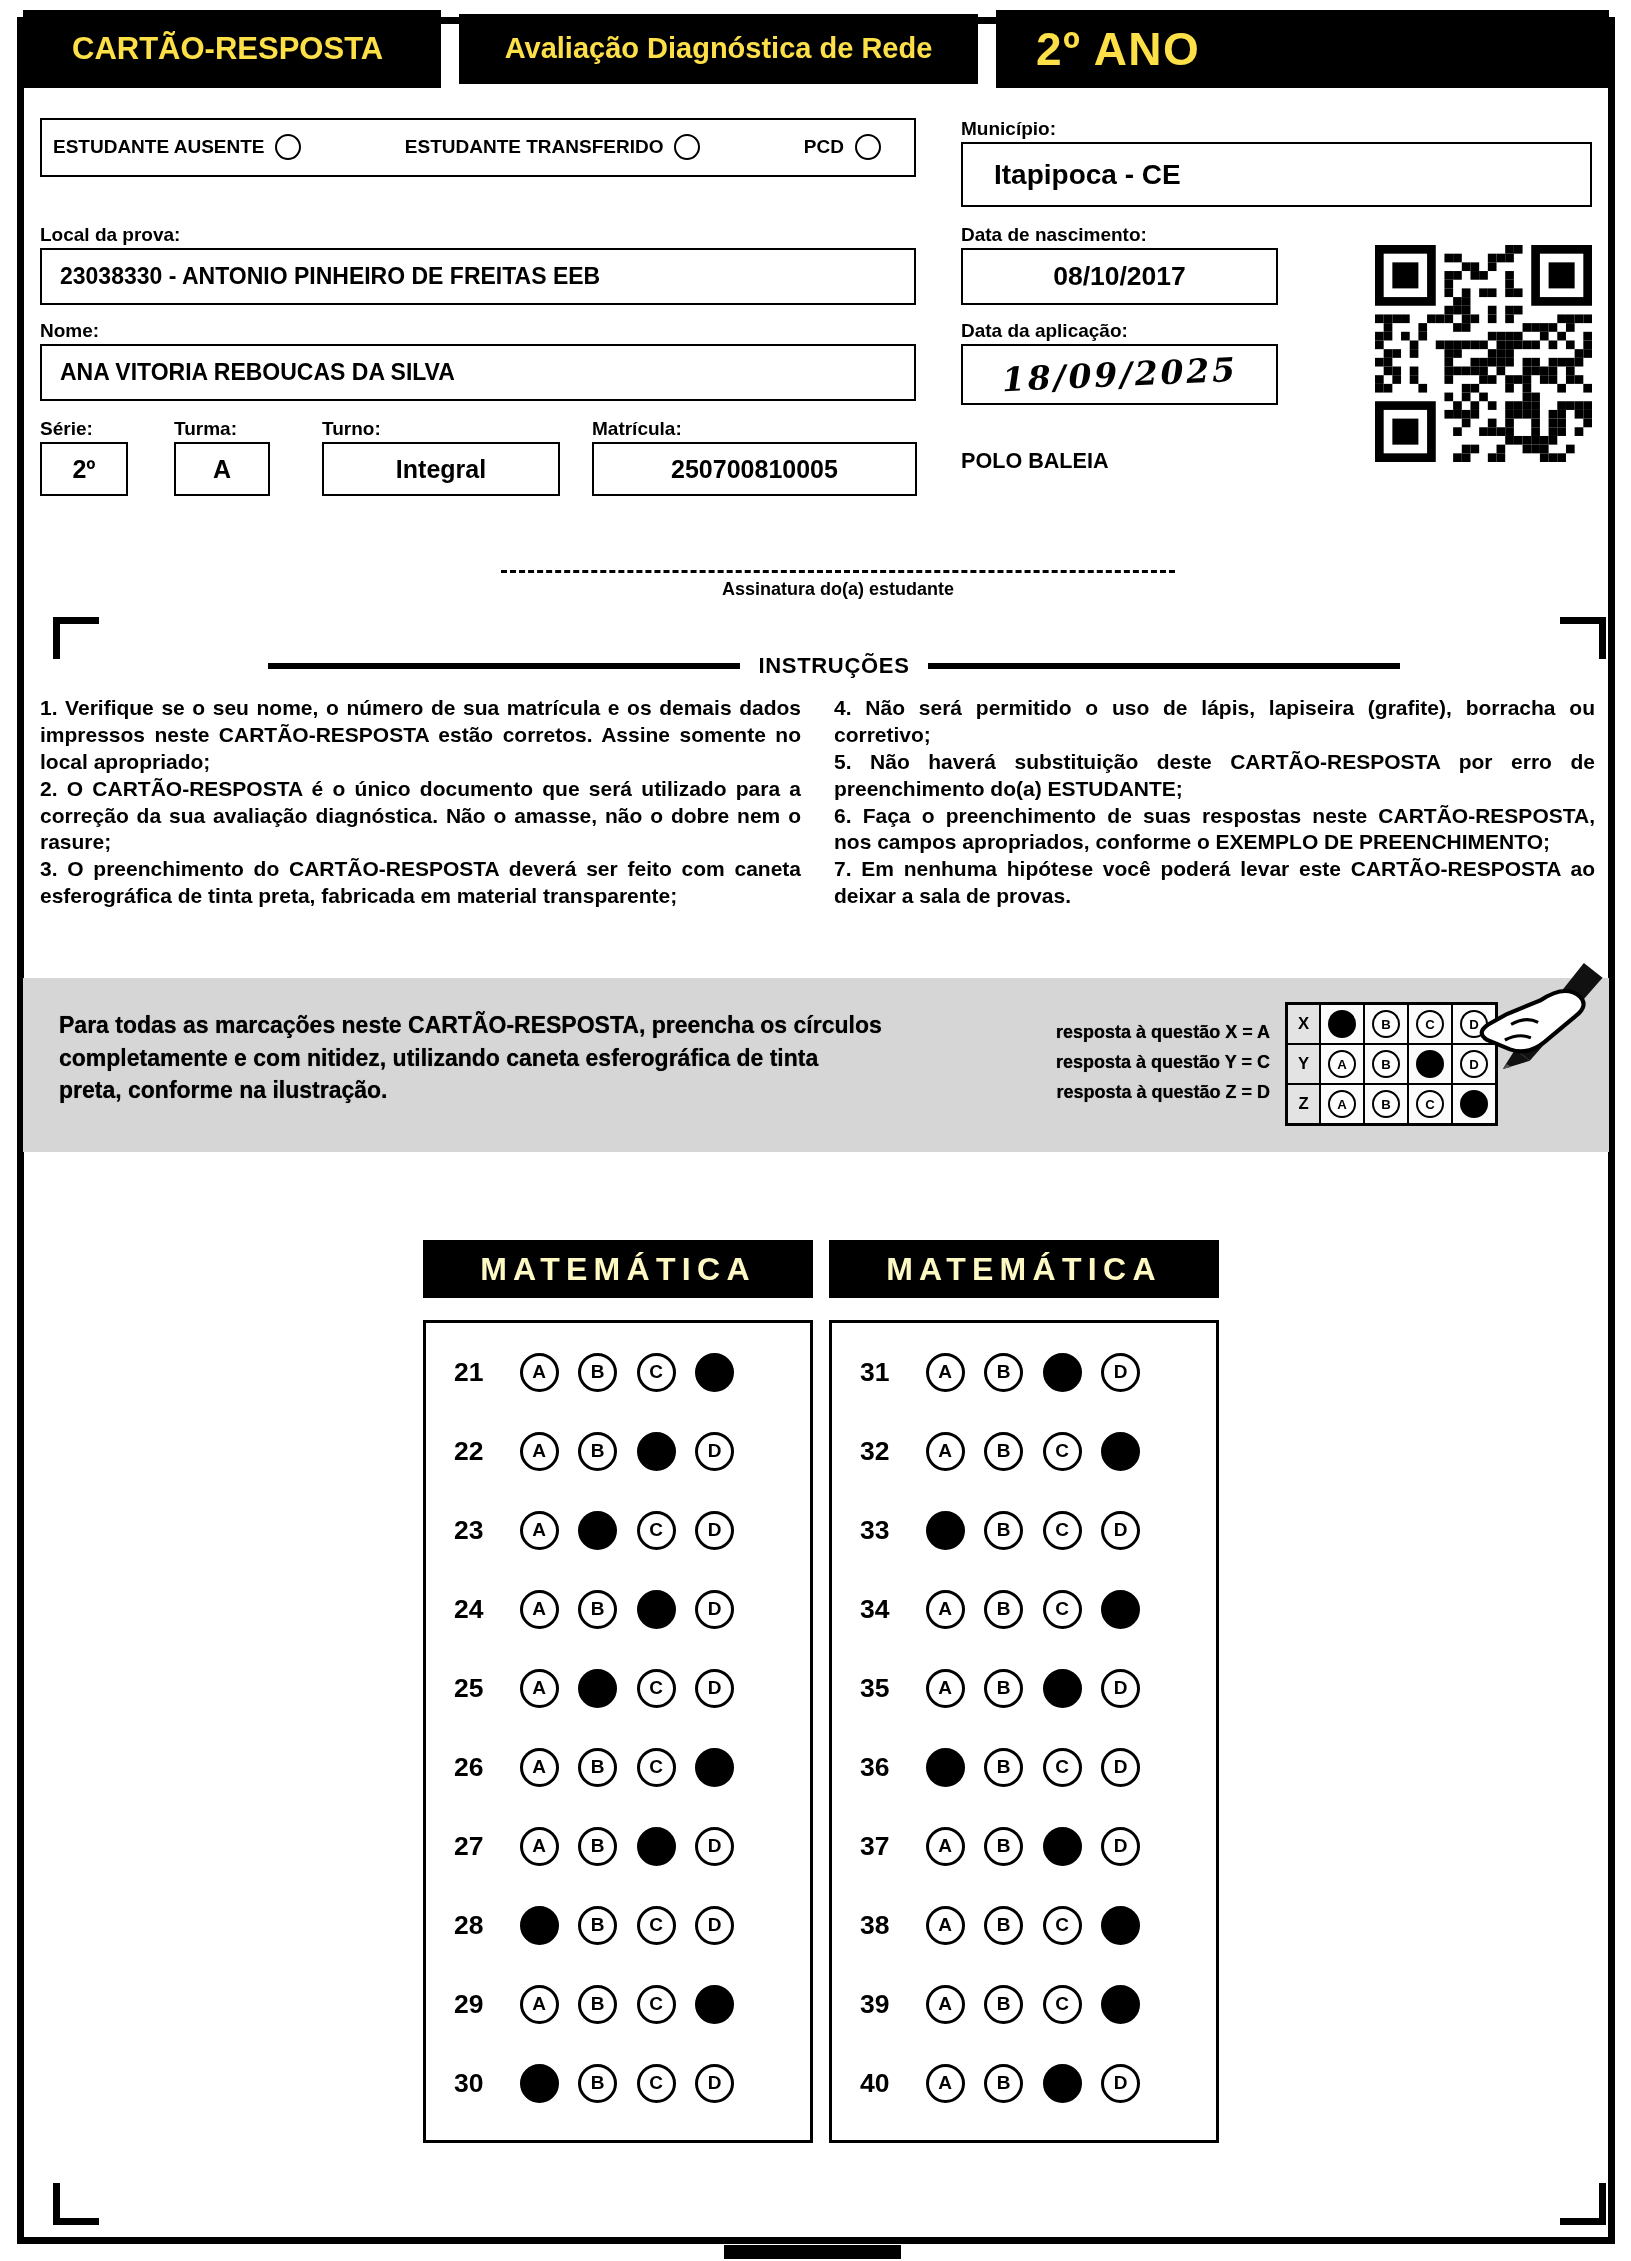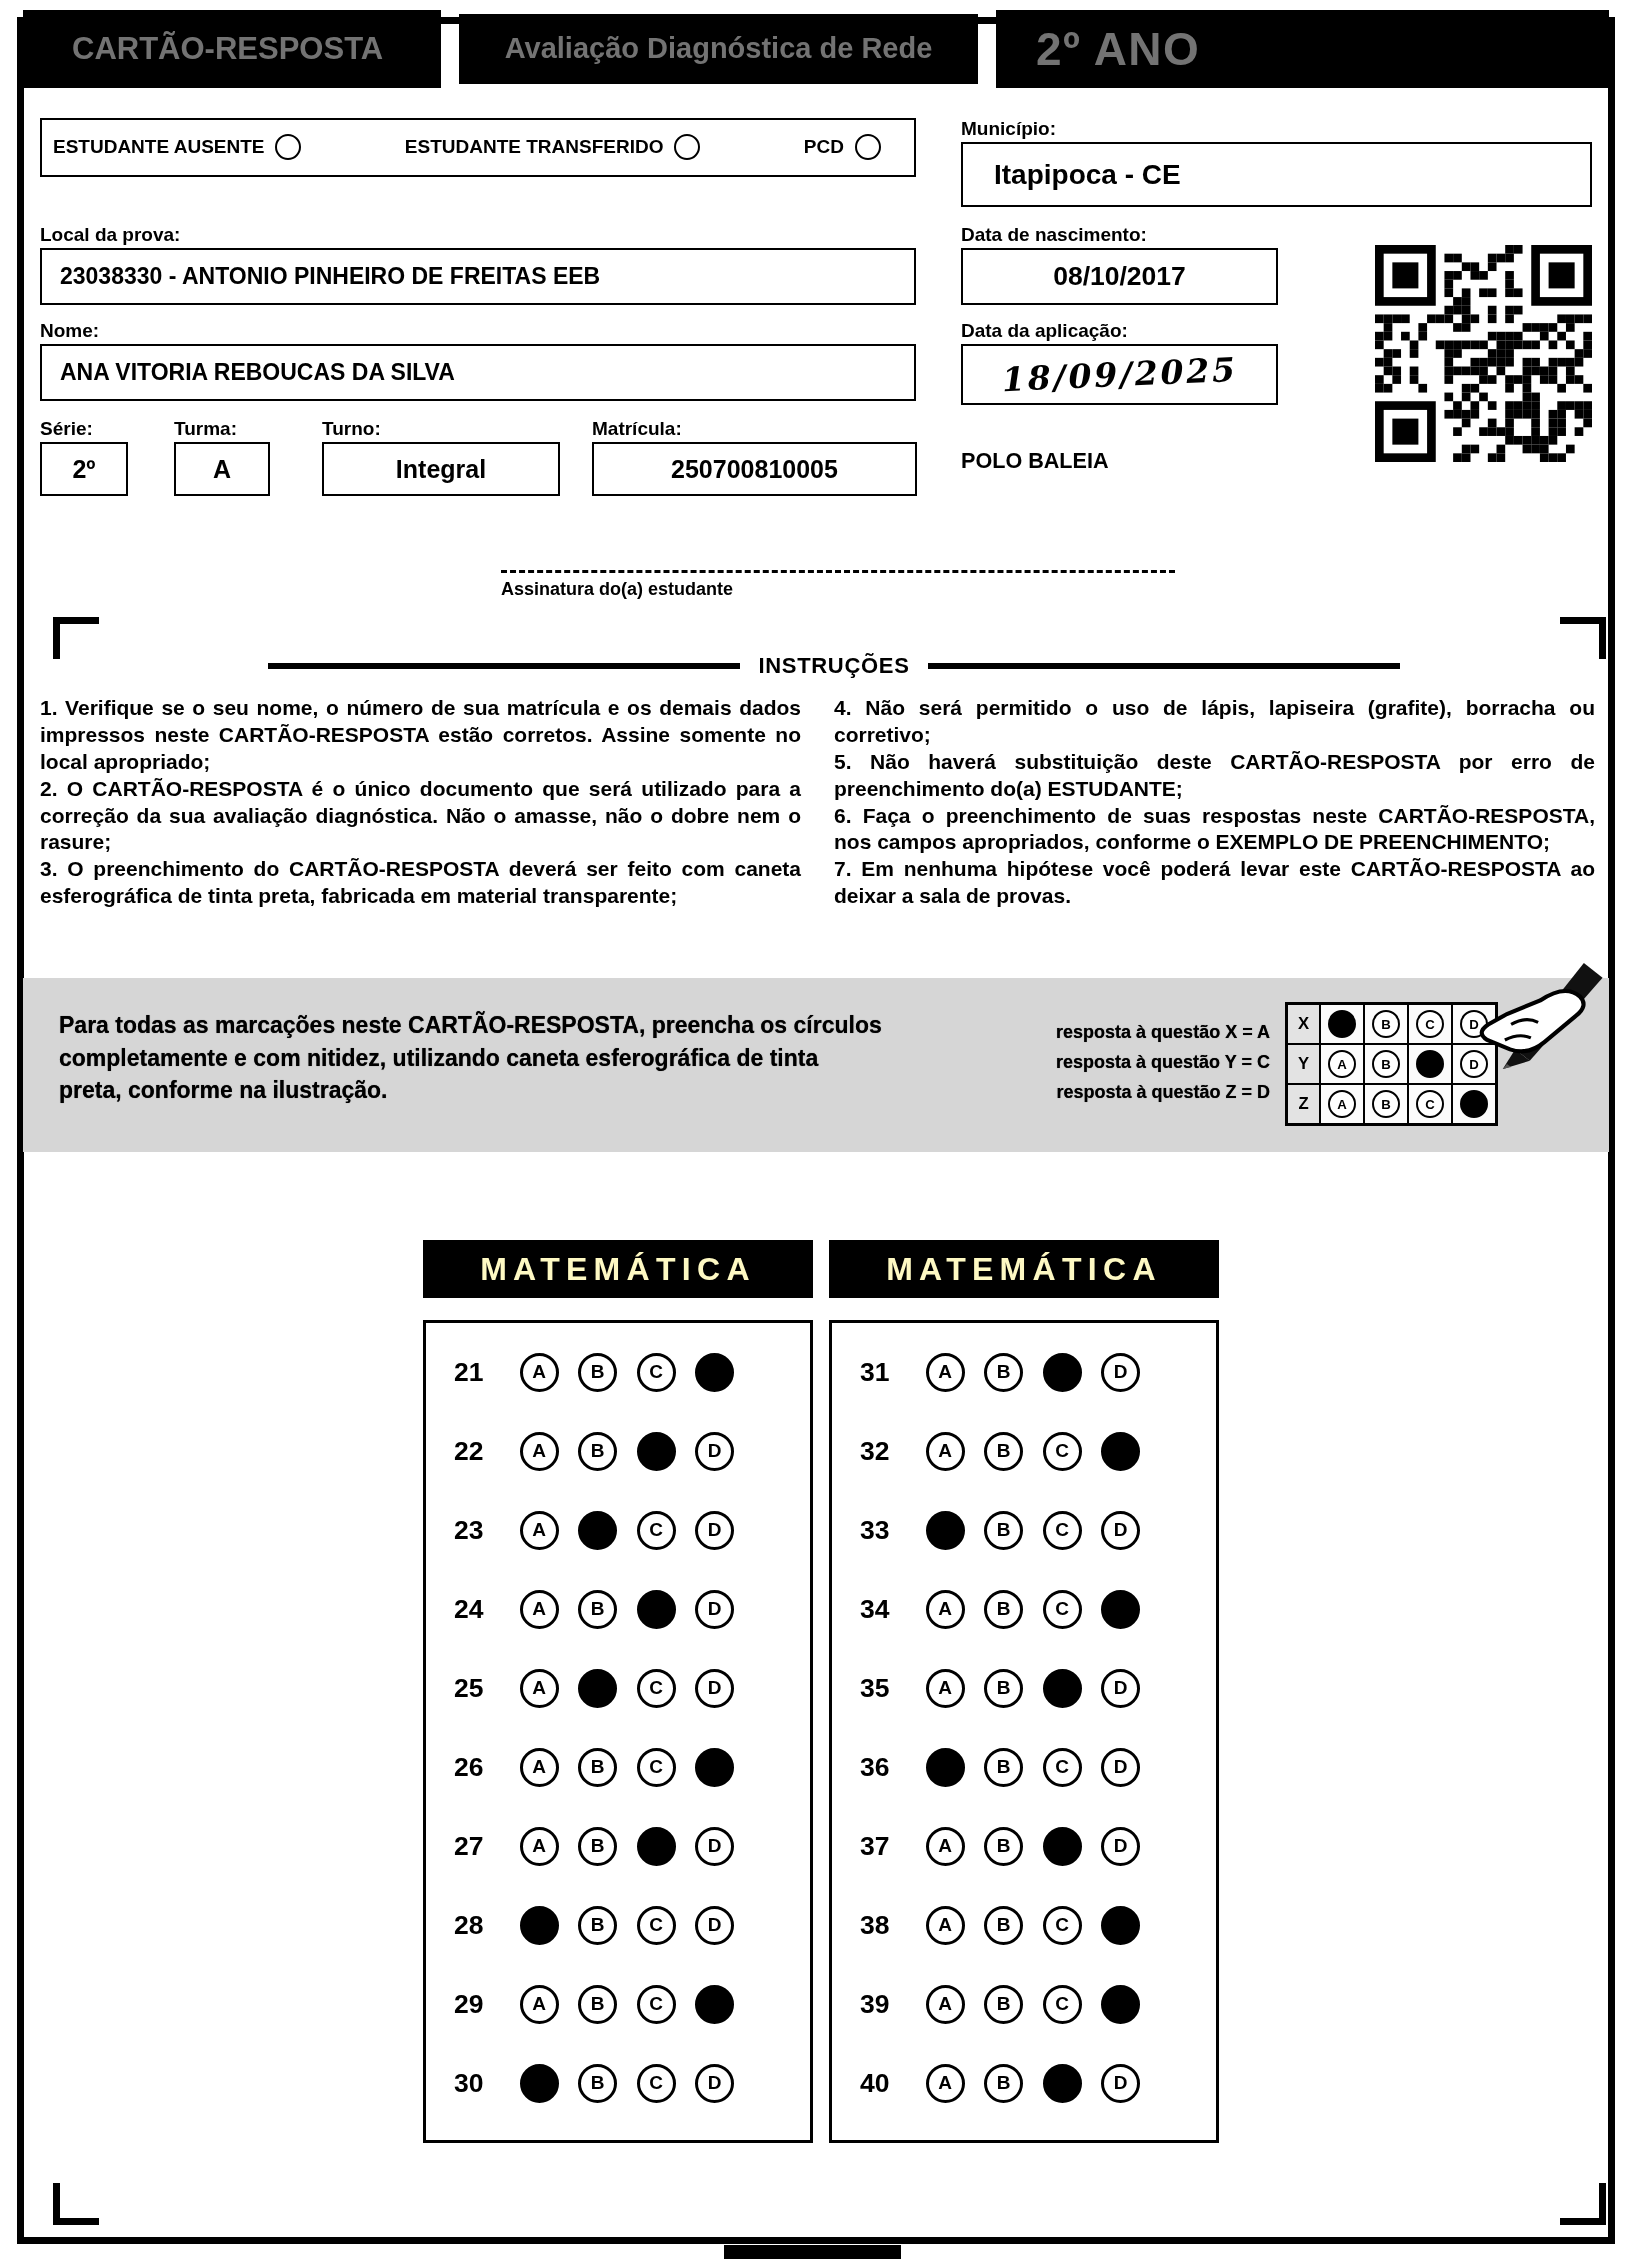--- a/index.html
+++ b/index.html
@@ -6,21 +6,21 @@
   html,body { margin:0; padding:0; background:#888; }
   .page {
     position:relative; width:1632px; height:2261px; background:#fff;
     font-family:"Liberation Sans", sans-serif; color:#000; overflow:hidden;
     margin:0 auto;
   }
   .page-border { position:absolute; left:16.7px; top:16.7px; right:16.7px; bottom:16.7px; border:7px solid #000; }
 
   
   .header { position:absolute; left:23px; right:23px; top:9.7px; height:78px; display:flex; gap:18px; }
-  .hbox { background:#000; color:#737373; display:flex; align-items:center; font-weight:bold; }
+  .hbox { background:#000; color:#fde047; display:flex; align-items:center; font-weight:bold; }
   .h-title { width:418px; padding-left:49px; font-size:31px; box-sizing:border-box; }
   .h-subtitle { width:519px; justify-content:center; font-size:29px; margin:4.2px 0; }
   .h-grade { flex:1; padding-left:40px; font-size:46px; letter-spacing:1.4px; }
 
   
   .applicator { position:absolute; left:40px; top:118px; width:876px; border:2.8px solid #000; box-sizing:border-box; }
   .applicator-bar { height:29px; background:#0c0c0c; color:#6d6d6d; display:flex; align-items:center; justify-content:center;
                     font-size:16px; font-weight:bold; letter-spacing:6.3px; }
   .applicator-row { display:flex; align-items:center; justify-content:space-between; padding:14px 33px 15.3px 11px; }
   .app-opt { display:flex; align-items:center; font-size:19px; font-weight:bold; }
@@ -44,21 +44,21 @@
   .lbl-nasc  { left:961px; top:224px; }    .box-nasc  { left:961px; top:248px; width:317px; height:57px; font-size:26.5px; }
   .lbl-aplic { left:961px; top:320px; }    .box-aplic { left:961px; top:344px; width:317px; height:61px; }
   .handwriting { font-family:"DejaVu Serif", serif; font-style:italic; font-size:33px; font-weight:bold;
                  transform:rotate(-2.5deg); display:inline-block; letter-spacing:2.8px; }
 
   .qr { position:absolute; left:1375px; top:245px; width:217px; height:217px; }
   .polo { position:absolute; left:961px; top:448px; font-size:21.6px; font-weight:bold; }
 
   
   .sig-line  { position:absolute; left:501px; top:570px; width:674px; border-top:3.5px dashed #000; }
-  .sig-label { position:absolute; left:501px; top:579px; width:674px; font-size:18px; font-weight:bold; }
+  .sig-label { position:absolute; left:501px; top:579px; width:674px; text-align:center; font-size:18px; font-weight:bold; }
 
   
   .mark { position:absolute; width:39px; height:35px; }
   .mark.tl { left:53px;  top:617px;  border-top:7.7px solid #000; border-left:7.7px solid #000; }
   .mark.tr { right:26.5px; top:617px;  border-top:7.7px solid #000; border-right:7.7px solid #000; }
   .mark.bl { left:53px;  top:2183px; border-bottom:7.7px solid #000; border-left:7.7px solid #000; }
   .mark.br { right:26.5px; top:2183px; border-bottom:7.7px solid #000; border-right:7.7px solid #000; }
   .bottom-bar { position:absolute; left:724px; top:2245px; width:177px; height:14px; background:#000; }
 
   

